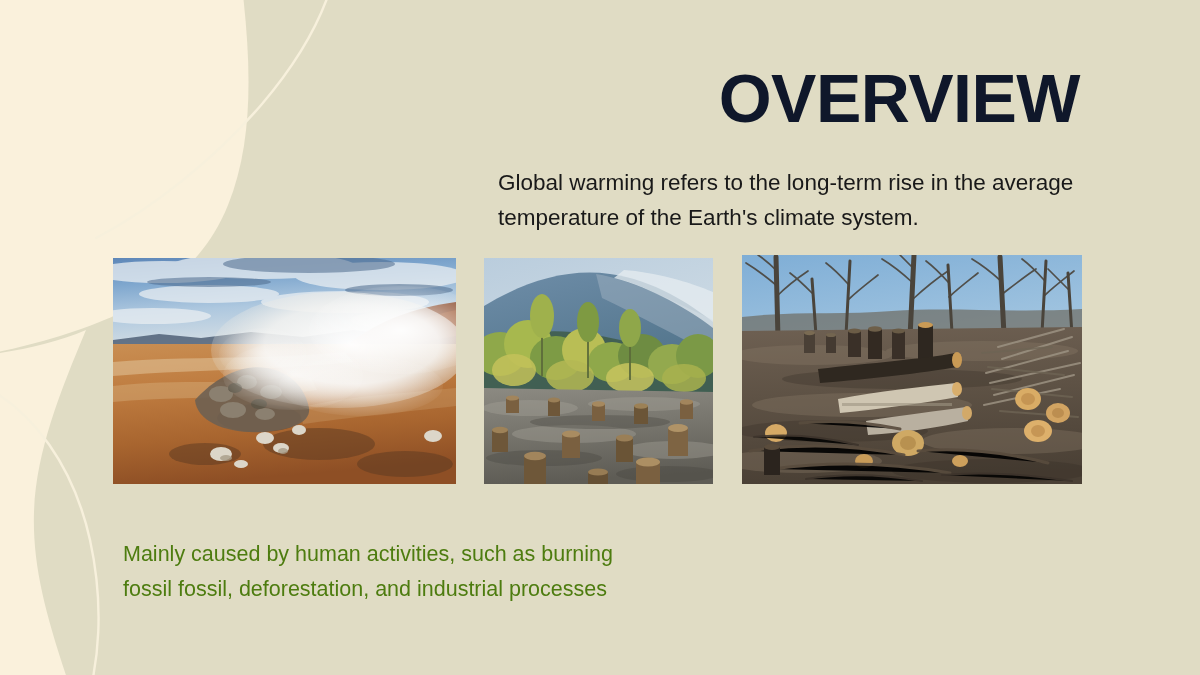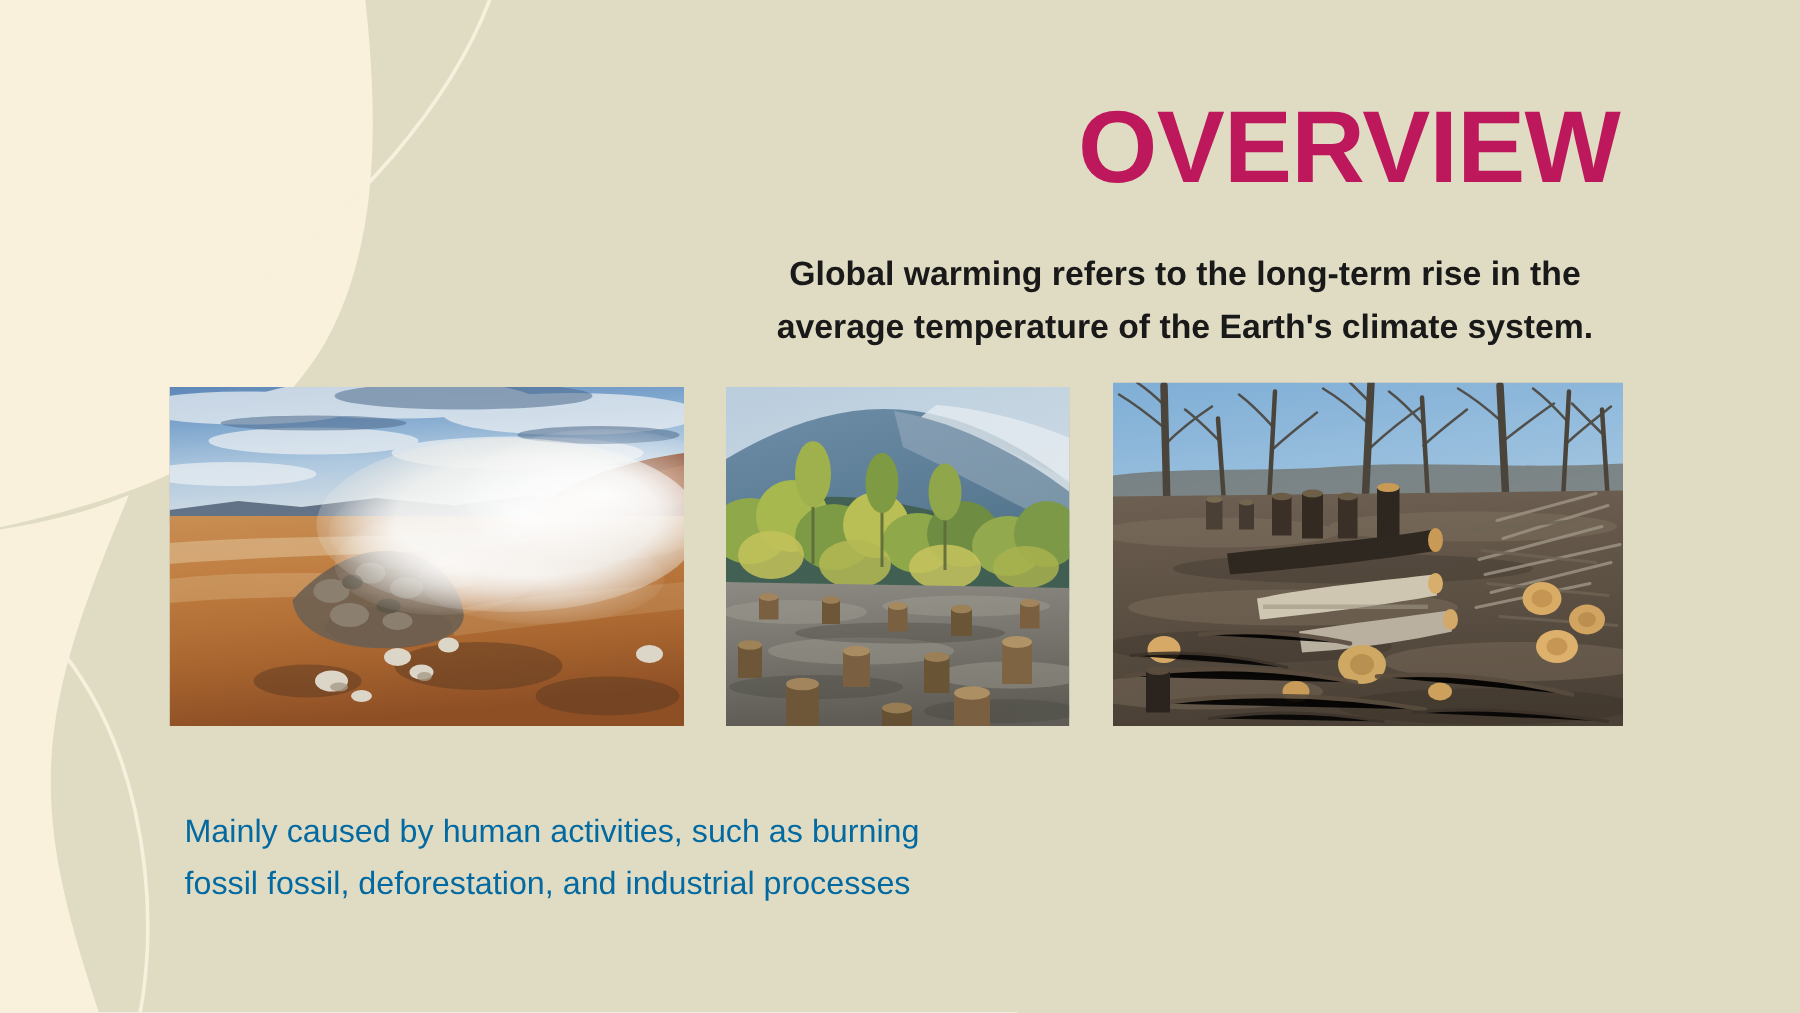--- a/index.html
+++ b/index.html
@@ -31,34 +31,34 @@
     position: absolute;
     left: 500px;
     top: 64px;
     width: 580px;
     text-align: right;
     font-family: "Liberation Sans", "DejaVu Sans", sans-serif;
     font-size: 68px;
     line-height: 1.0;
     font-weight: 700;
     letter-spacing: -0.5px;
-    color: #be185d;
+    color: #0f172a;
     white-space: nowrap;
   }
 
   
   .subtitle {
     position: absolute;
     left: 498px;
     top: 166px;
     width: 584px;
-    text-align: center;
+    text-align: left;
     font-size: 22.5px;
     line-height: 1.55;
-    font-weight: 700;
+    font-weight: 400;
     color: #191919;
   }
 
   
   .photo {
     position: absolute;
     overflow: hidden;
     background: #c9c3b2;
   }
   .photo .inner {
@@ -73,21 +73,21 @@
   
   .caption {
     position: absolute;
     left: 123px;
     top: 537px;
     width: 620px;
     text-align: left;
     font-size: 21.5px;
     line-height: 1.62;
     font-weight: 400;
-    color: #0369a1;
+    color: #4d7c0f;
   }
   .caption .line { display: block; }
 </style>
 </head>
 <body>
 
 <div class="slide">
 
   <svg class="bg-layer" viewBox="0 0 1200 675" preserveAspectRatio="none" xmlns="http://www.w3.org/2000/svg">
     <defs>

